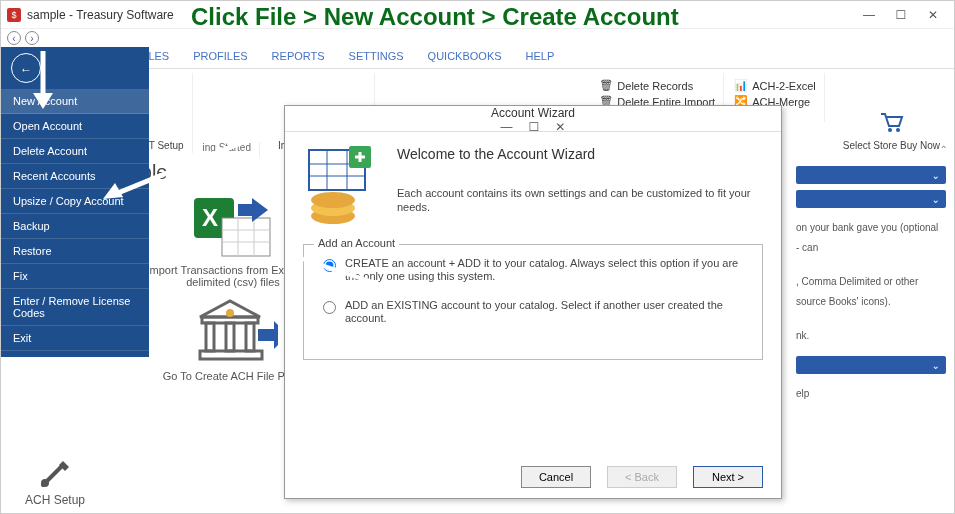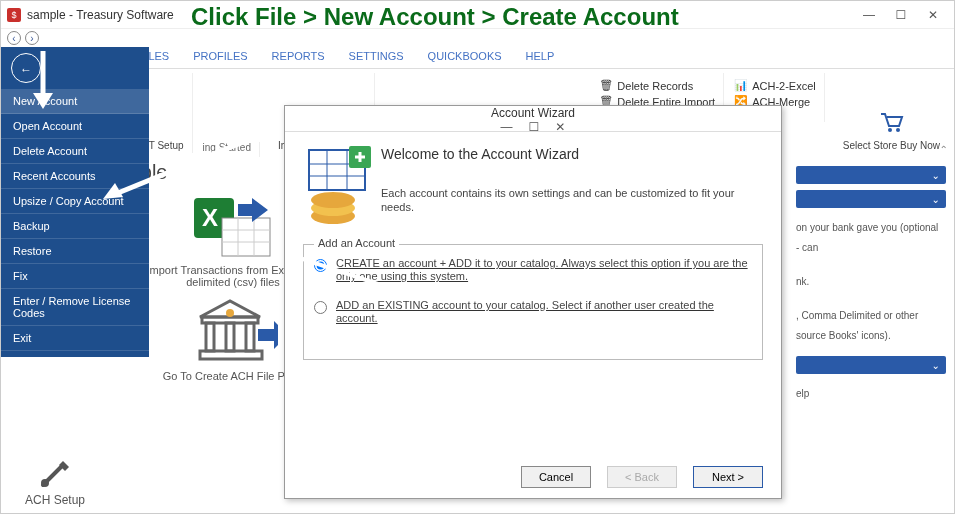--- a/index.html
+++ b/index.html
@@ -61,26 +61,26 @@
   .fmitem { padding:6px 12px; font-size:11px; border-bottom:1px solid rgba(255,255,255,0.15); cursor:pointer; }
   .fmitem:hover, .fmitem.hl { background:rgba(255,255,255,0.15); }
 
   
   .wizard { position:absolute; left:283px; top:104px; width:498px; height:394px; background:#fff; border:1px solid #999; box-shadow:2px 2px 6px rgba(0,0,0,0.25); z-index:10; }
   .wiztitle { height:26px; display:flex; align-items:center; padding:0 6px; border-bottom:1px solid #ddd; font-size:12px;flex-direction:column; }
   .wizicon { width:14px; height:14px; background:#c9302c; border-radius:2px; margin-right:6px; }
   .wiztitle .sp { flex:1; }
   .wizsys { display:flex; gap:16px; }
   .wizsys span { cursor:pointer; color:#555; }
-  .wizbody { display:flex; padding:14px 18px 0 18px; }
+  .wizbody { display:flex; padding:14px 18px 0 18px; gap:16px; }
   .wizart { width:78px; height:84px; }
   .wizright { flex:1; }
   .wizhdr { font-size:14px; color:#333; margin-bottom:24px; }
   .wizdesc { font-size:11px; color:#444; line-height:14px; }
-  .fieldset { margin:14px 18px 0 18px; border:1px solid #bbb; padding:12px 14px 18px 5px; position:relative;text-decoration:underline; }
+  .fieldset { margin:14px 18px 0 18px; border:1px solid #bbb; padding:12px 14px 18px 14px; position:relative; }
   .fieldset .legend { position:absolute; top:-8px; left:10px; background:#fff; padding:0 4px; font-size:11px; color:#444; }
   .radio { display:flex; align-items:flex-start; gap:6px; font-size:11px; color:#444; margin-bottom:16px; }
   .radio input { margin-top:2px; }
   .radio .rtext { line-height:13px; }
   .wizbtns { position:absolute; bottom:10px; right:18px; display:flex; gap:16px; }
   .wbtn { width:70px; height:22px; border:1px solid #888; background:#f0f0f0; font-size:11px; cursor:pointer; }
   .wbtn.primary { border:1.5px solid #2a5aa8; }
   .wbtn.disabled { color:#aaa; border-color:#ccc; cursor:default; }
   svg { display:block; }
 </style>
@@ -235,23 +235,23 @@
           </div>
         <div class="lbl">ACH Setup</div>
       </div>
     </div>
   </div>
 
   <div class="sidecards">
     <div class="cardhdr">⌄</div>
     <div class="cardhdr">⌄</div>
     <div class="cardbody">on your bank gave you (optional - can</div>
-    <div class="cardbody">nk.</div>
     <div class="cardbody">, Comma Delimited or other source
 Books' icons).</div>
+    <div class="cardbody">nk.</div>
     <div class="cardhdr">⌄</div>
     <div class="cardbody">elp</div>
   </div>
 
   <div class="filemenu">
     <div class="fileback">←</div>
     <div class="fmitem hl">New Account</div>
     <div class="fmitem">Open Account</div>
     <div class="fmitem">Delete Account</div>
     <div class="fmitem">Recent Accounts</div>

